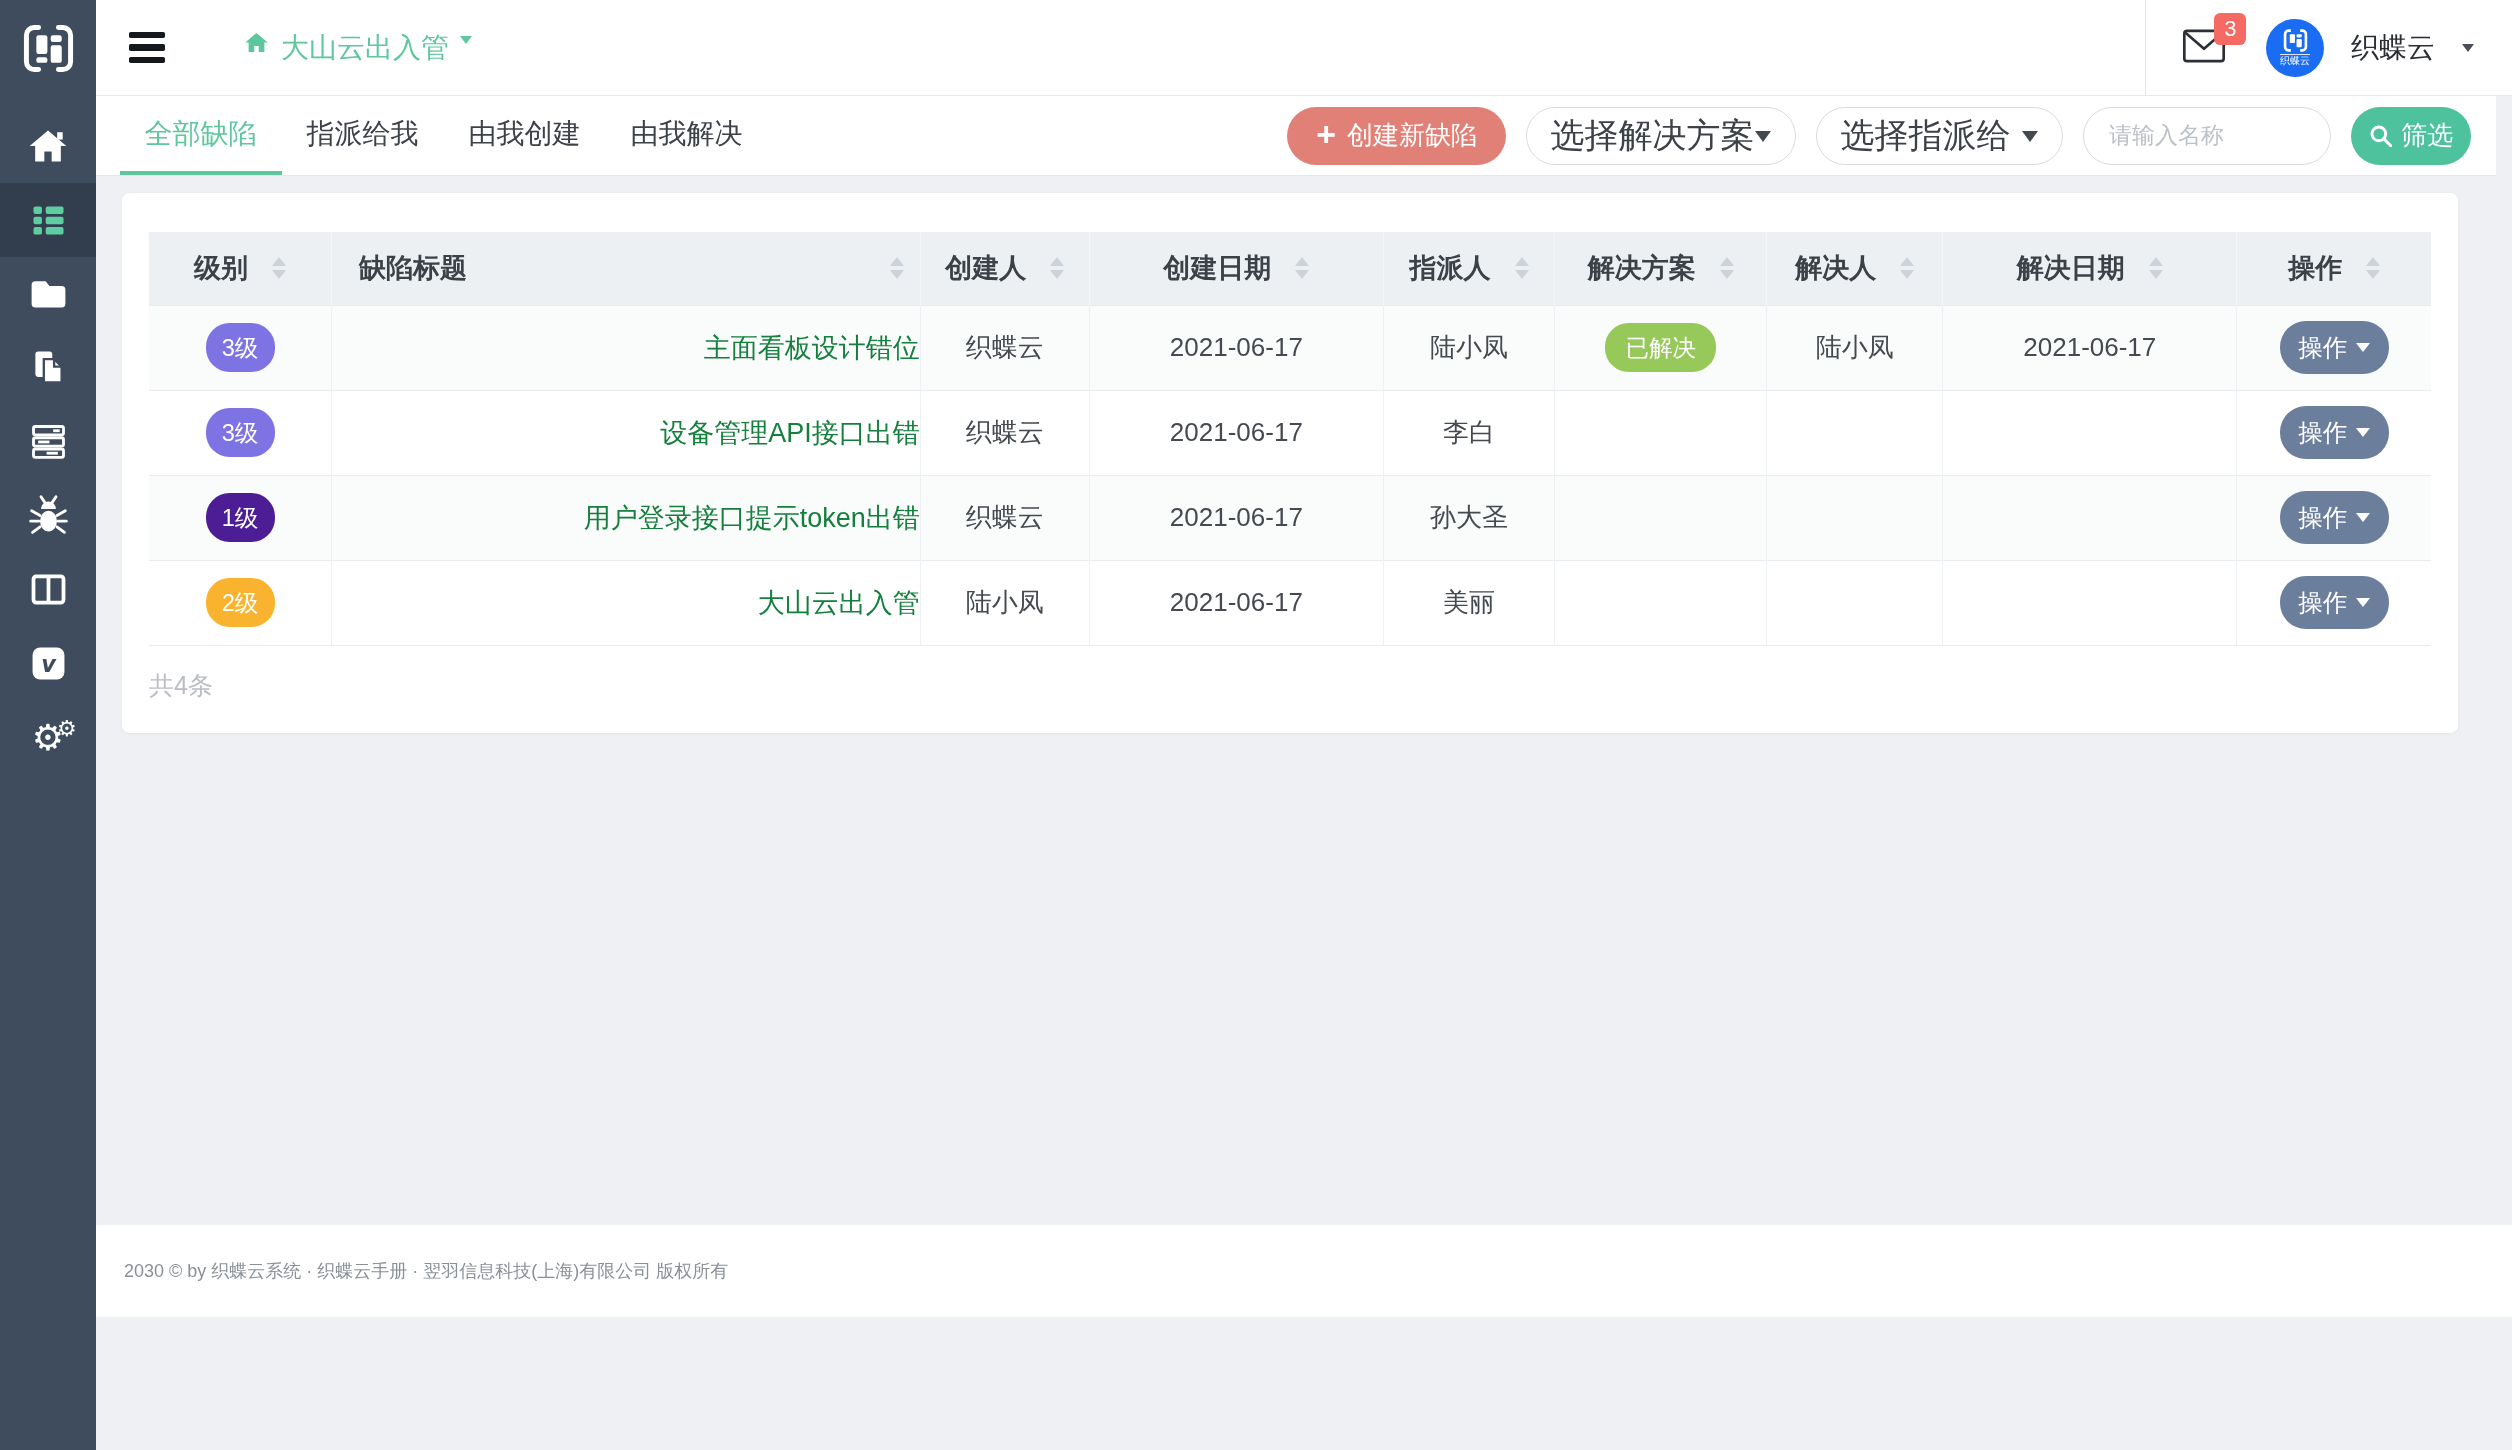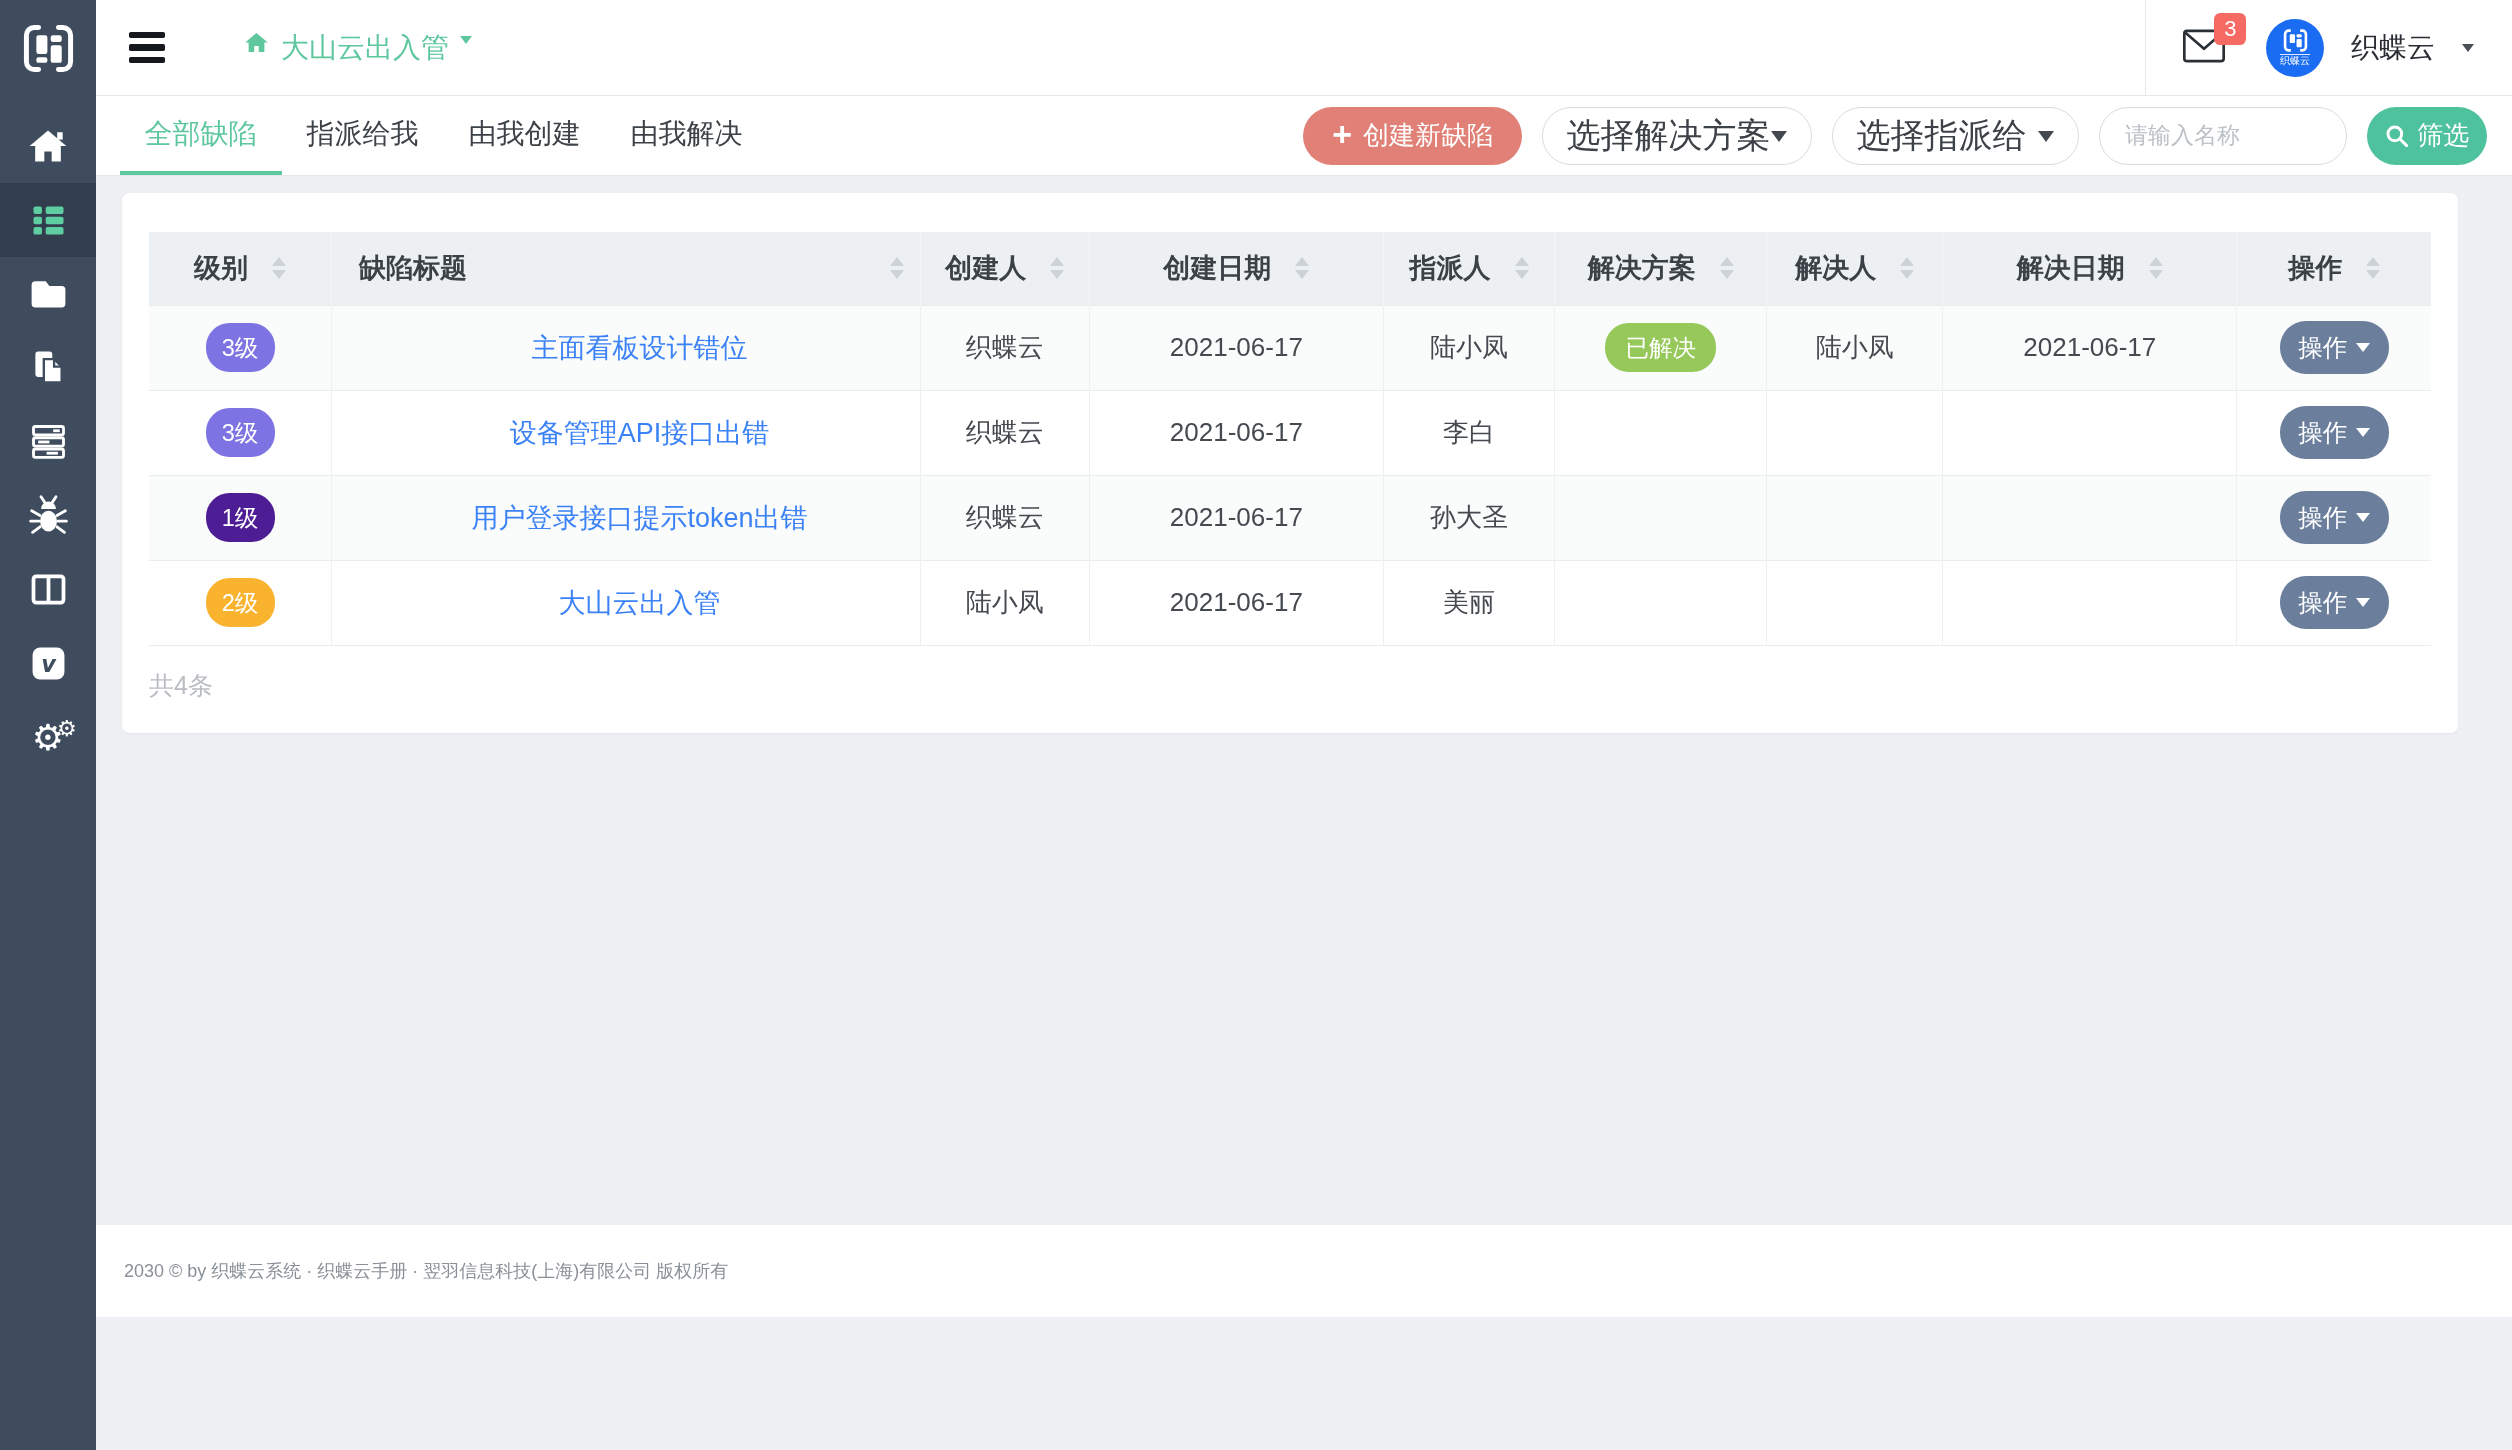--- a/index.html
+++ b/index.html
@@ -35,21 +35,21 @@
   .mail-wrap { position:relative; cursor:pointer; margin-right:12.7px; }
   .mail-badge { position:absolute; top:-16.3px; right:-20px; min-width:32px; height:32px; background:#f56a63;
                 border-radius:6.3px; color:#fff; font-size:22px; display:flex; align-items:center; justify-content:center; padding:0 5.4px; }
   .avatar { width:58px; height:58px; border-radius:50%; background:#1a6df2; display:flex; flex-direction:column;
             align-items:center; justify-content:center; overflow:hidden; cursor:pointer; }
   .avatar-caption { color:#fff; font-size:10px; line-height:11.8px; border-top:0.9px solid rgba(255,255,255,.85); padding-top:0.9px; margin-top:0.9px; }
   .user-name { font-size:28px; color:#2a2e34; cursor:pointer; }
   .user-caret { color:#4a4f55; cursor:pointer; }
 
   
-  .subbar { position:absolute; left:96px; top:96px; right:0; height:80px; background:#fff;
+  .subbar { position:absolute; left:96px; top:96px; right:16px; height:80px; background:#fff;
             border-bottom:1.8px solid #e3e6ea; display:flex; align-items:stretch; z-index:3; }
   .subtabs { display:flex; margin-left:23.6px; }
   .subtab { padding:0 25px; display:flex; align-items:center; font-size:28px; color:#3c4248;
             border-bottom:4.5px solid transparent; cursor:pointer; white-space:nowrap; }
   .subtab.active { color:#5ec79e; border-bottom-color:#5dc89e; }
   .filterbar { margin-left:auto; display:flex; align-items:center; gap:20px; padding-right:25px; }
   .pill-btn { height:58px; border:none; border-radius:29px; display:flex; align-items:center; justify-content:center;
               font-size:26px; color:#fff; cursor:pointer; font-family:inherit; }
   .create-btn { background:#e08077; padding:0 29px; gap:11px; }
   .plus-glyph { font-size:34px; line-height:34px; font-weight:bold; margin-top:-3.6px; }
@@ -73,21 +73,21 @@
   .th-inner.left { justify-content:space-between; padding:0 16.3px 0 27px; }
   .sort { display:inline-flex; flex-direction:column; gap:3.6px; }
   .sort i { width:0; height:0; border-left:7.3px solid transparent; border-right:7.3px solid transparent; display:block; }
   .sort .up { border-bottom:9px solid #ccd2d8; }
   .sort .dn { border-top:9px solid #ccd2d8; }
   td { height:85px; text-align:center; font-size:26px; color:#454a50;
        border-top:1.8px solid #e9ecef; border-right:1.8px solid #eef1f3; }
   td:last-child { border-right:none; }
   tbody tr:nth-child(odd) td { background:#fafbfb; }
   tbody tr:last-child td { border-bottom:1.8px solid #e9ecef; }
-  td.left { text-align:center; padding-left:27px; font-size:27px; color:#3b82f6; }
+  td.left { text-align:right; padding-left:27px; font-size:27px; color:#15803d; }
   .badge { display:inline-block; min-width:69px; padding:8.2px 12.7px; border-radius:23.6px; font-size:23.6px; color:#fff; }
   .badge.l3 { background:#7d73e2; }
   .badge.l1 { background:#4c1d95; }
   .badge.l2 { background:#f9b32e; }
   .badge.resolved { background:#96c85a; padding:8.2px 20px; }
   .badge:empty { display:none; }
   .action-btn { width:109px; height:53px; border:none; border-radius:26px; background:#6b7f9c; color:#fff;
                 font-size:24.5px; display:inline-flex; align-items:center; justify-content:center; gap:9px;
                 cursor:pointer; font-family:inherit; }
   .action-btn .caret-down { border-left-width:7.3px; border-right-width:7.3px; border-top-width:9px; margin-top:5.4px; }

